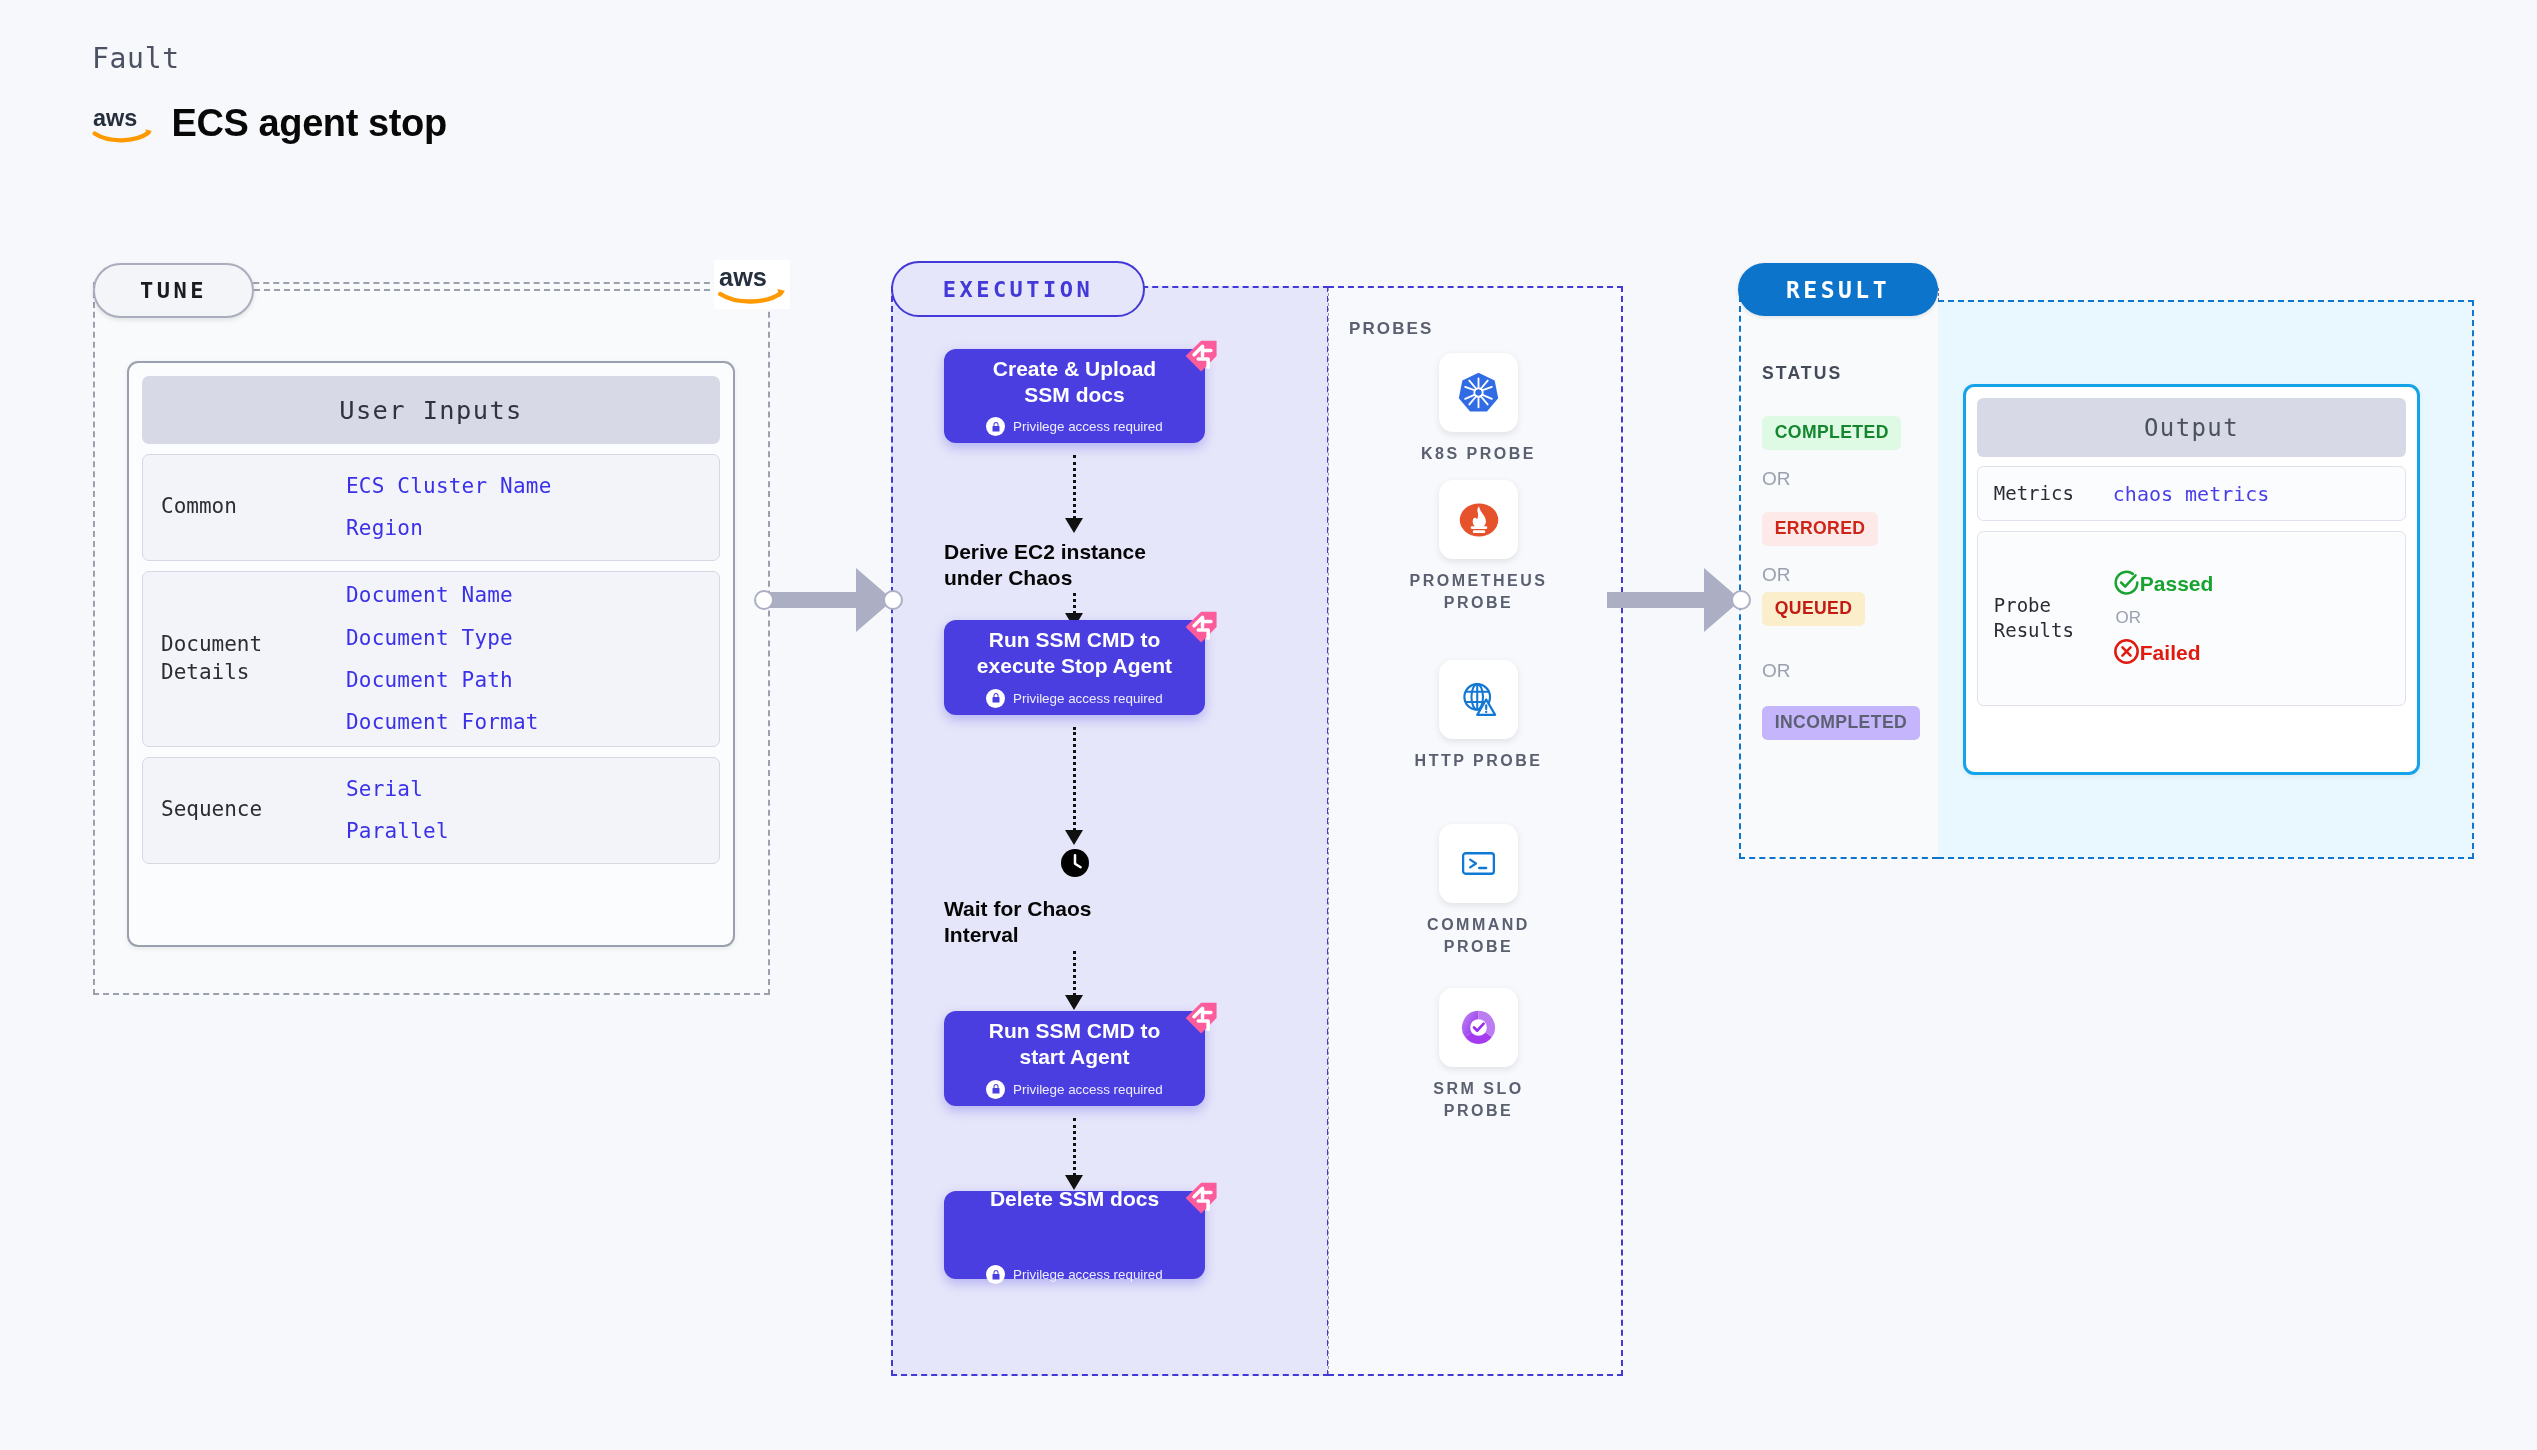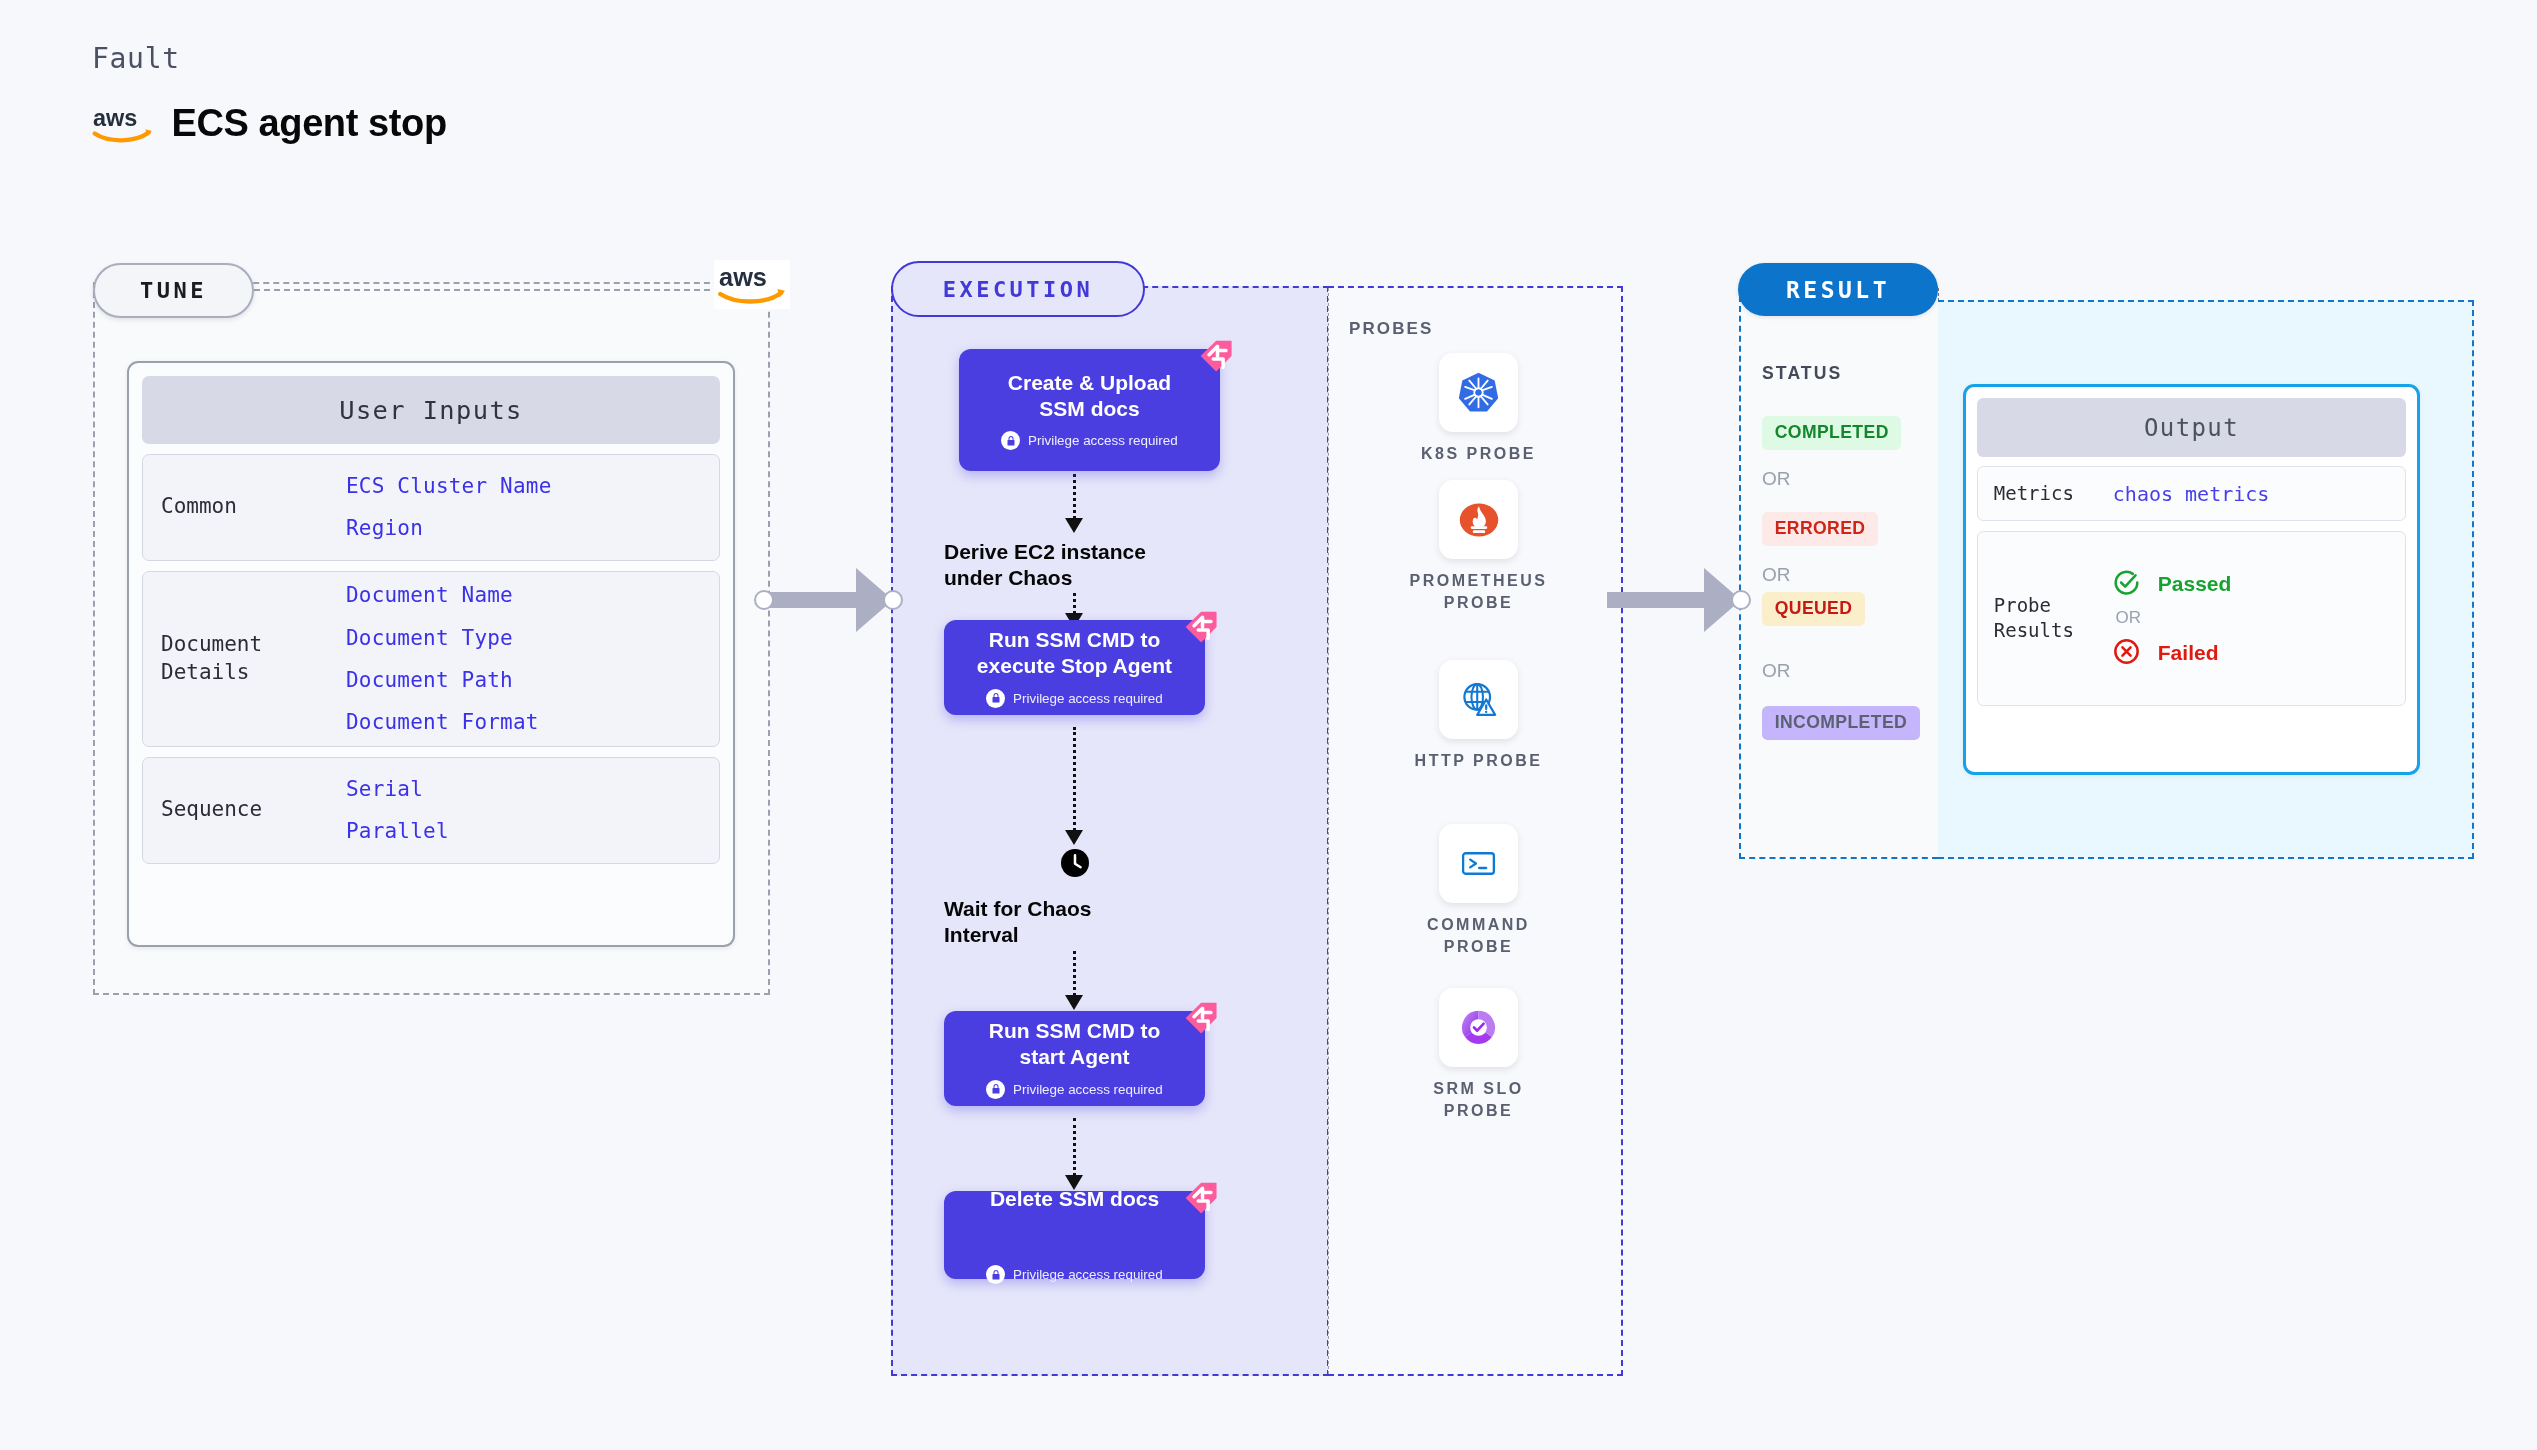--- a/index.html
+++ b/index.html
@@ -165,21 +165,21 @@
     position:absolute; left:1073px; width:0; z-index:3;
     border-left:3.5px dotted #111;
   }
   .dotted-arrow::after {
     content:""; position:absolute; left:-10.6px; bottom:-14px; width:0; height:0;
     border-left:9.2px solid transparent; border-right:9.2px solid transparent;
     border-top:15px solid #111;
   }
 
   
-  #node-create { top:349px; height:122px;margin-left:15px; }
+  #node-create { top:349px; height:94px; }
   #node-stop   { top:620px; height:95px; }
   #node-start  { top:1011px; height:95px; }
   #node-delete { top:1191px; height:88px;gap:44px; }
   #plain-derive { top:539px; }
   #plain-wait   { top:896px; }
   #clock-wait   { top:849px; }
   #arr-1 { top:455px;  height:64px; }
   #arr-3 { top:727px; height:104px; }
 
   
@@ -244,21 +244,21 @@
     font-family:"DejaVu Sans Mono","Liberation Mono",monospace;
     font-size:19px; color:#2b2d35; width:119px; line-height:1.32; flex:none;
   }
   #out-metrics { height:55px; }
   #out-metrics .out-value {
     font-family:"DejaVu Sans Mono","Liberation Mono",monospace;
     font-size:20px; color:#4a3ee8;
   }
   #out-probe { height:175px; }
   .probe-res-col { display:flex; flex-direction:column; gap:10px; }
-  .res-row { display:flex; align-items:center; gap:18px; }
+  .res-row { display:flex; align-items:center; gap:0; }
   .res-text { font-size:21px; font-weight:bold; }
   .res-pass { color:#18a330; }
   .res-fail { color:#e11a10; }
   .res-or { font-size:17px; color:#9aa0ae; padding-left:2.8px; }
 </style>
 </head>
 <body>
 
 <div id="header">
   <div id="fault-label">Fault</div>

